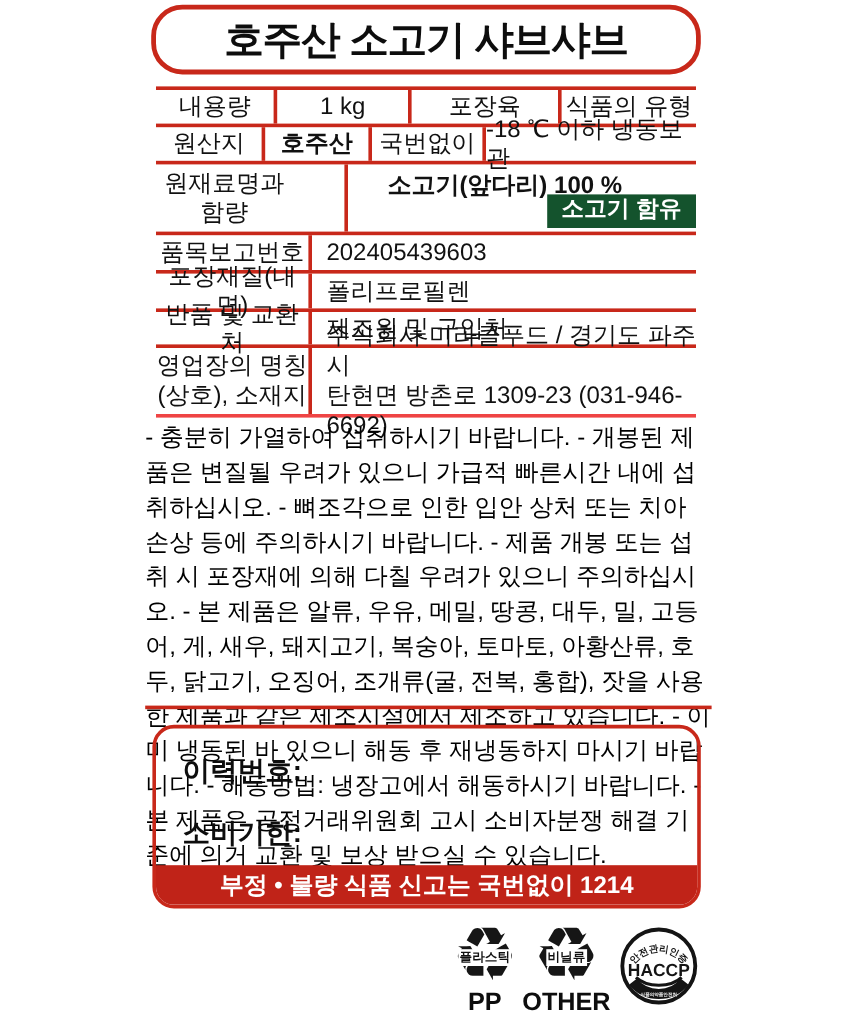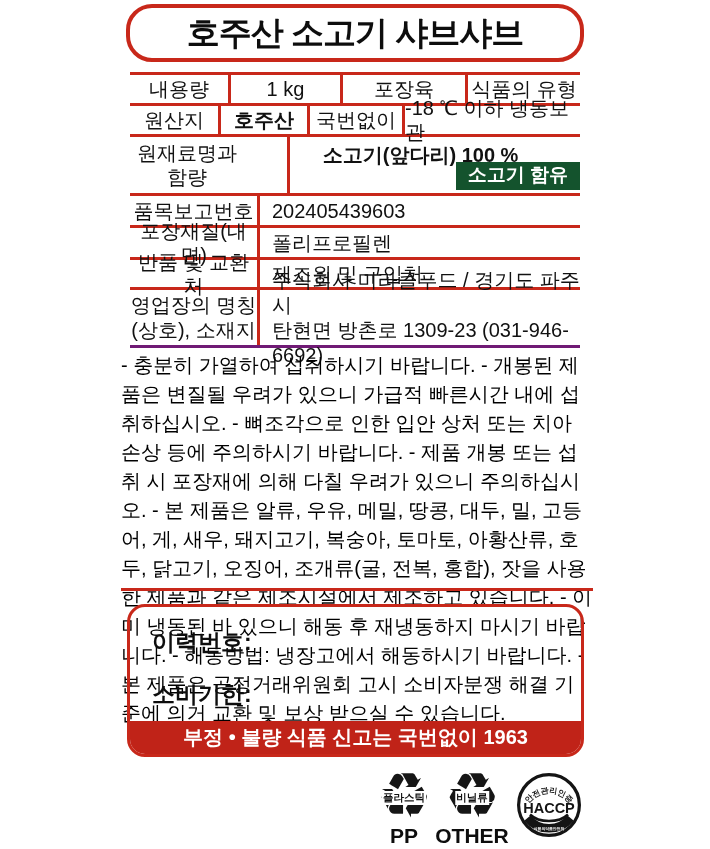--- a/index.html
+++ b/index.html
@@ -11,21 +11,21 @@
 
   
   .title-box{
     position:absolute;left:126px;top:4px;width:458px;height:58px;
     border:4px solid #c8281a;border-radius:26px;
     display:flex;align-items:center;justify-content:center;
     font-size:33px;font-weight:800;letter-spacing:-1px;color:#0d0d0d;
   }
 
   
-  .spec-table{position:absolute;left:130px;top:72px;width:450px;border-bottom:3px solid #701a75;}
+  .spec-table{position:absolute;left:130px;top:72px;width:450px;border-bottom:3px solid #ef4444;}
   .t-row{display:flex;border-top:3px solid #c8281a;}
   .c{display:flex;align-items:center;justify-content:center;font-size:20px;font-weight:500;line-height:1.2;}
   .c + .c{border-left:3px solid #c8281a;}
   .r1{height:31px;} .r2{height:31px;} .r3{height:59px;gap:43px;} .r4{height:32px;}
   .r5{height:32px;} .r6{height:30px;} .r7{height:58px;}
   .r1 .c:nth-child(1){width:98px;} .r1 .c:nth-child(2){width:112px;}
   .r1 .c:nth-child(3){width:125px;} .r1 .c:nth-child(4){width:115px;}
   .r2 .c:nth-child(1){width:88px;} .r2 .c:nth-child(2){width:89px;font-weight:700;}
   .r2 .c:nth-child(3){width:95px;} .r2 .c:nth-child(4){width:178px;}
   .lbl{width:127px;text-align:center;}
@@ -125,21 +125,21 @@
   </div>
 
   <div class="notice">- 충분히 가열하여 섭취하시기 바랍니다. - 개봉된 제품은 변질될 우려가 있으니 가급적 빠른시간 내에 섭취하십시오. - 뼈조각으로 인한 입안 상처 또는 치아 손상 등에 주의하시기 바랍니다. - 제품 개봉 또는 섭취 시 포장재에 의해 다칠 우려가 있으니 주의하십시오. - 본 제품은 알류, 우유, 메밀, 땅콩, 대두, 밀, 고등어, 게, 새우, 돼지고기, 복숭아, 토마토, 아황산류, 호두, 닭고기, 오징어, 조개류(굴, 전복, 홍합), 잣을 사용한 제품과 같은 제조시설에서 제조하고 있습니다. - 이미 냉동된 바 있으니 해동 후 재냉동하지 마시기 바랍니다. - 해동방법: 냉장고에서 해동하시기 바랍니다. - 본 제품은 공정거래위원회 고시 소비자분쟁 해결 기준에 의거 교환 및 보상 받으실 수 있습니다.</div>
 
   <div class="divider"></div>
 
   <div class="info-box">
     <div class="info-line trace">이력번호:</div>
     <div class="info-line expiry">소비기한:</div>
     <div class="report-bar">
-      <span>부정 • 불량 식품 신고는 국번없이 1963</span>
+      <span>부정 • 불량 식품 신고는 국번없이 1214</span>
     </div>
   </div>
 
   <div class="marks">
 
     <div class="recycle">
       <div class="tri-wrap">
         <span class="tri-glyph">♻</span>
         <span class="tri-label">플라스틱</span>
       </div>

